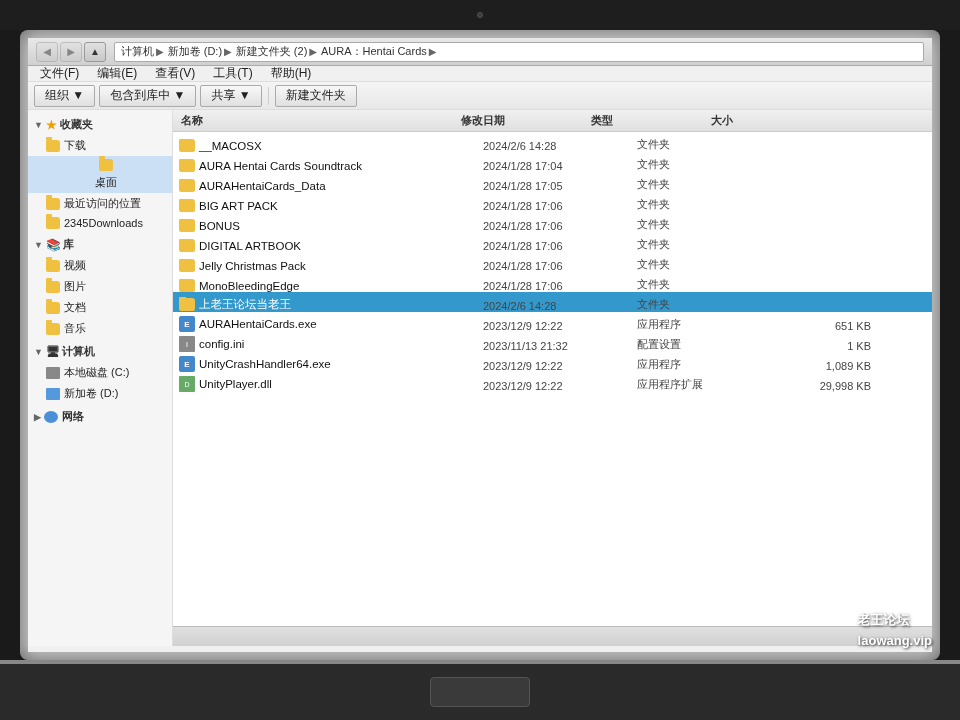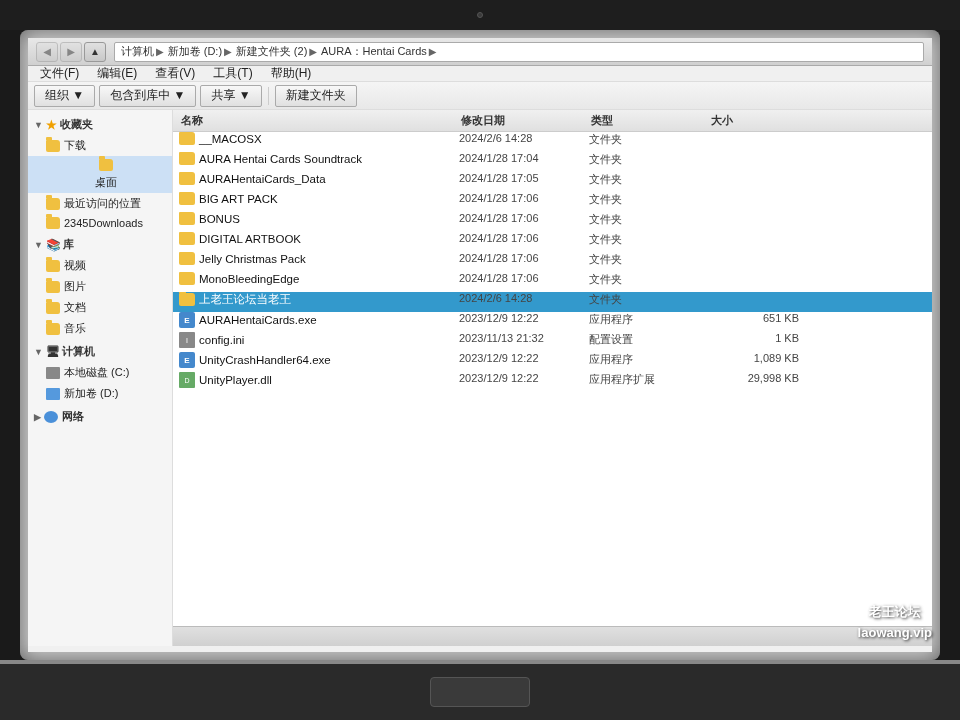--- a/index.html
+++ b/index.html
@@ -273,26 +273,27 @@
       overflow-y: auto;
       overflow-x: hidden;
     }
 
     .file-list-inner {
       padding: 0;
     }
 
     .file-row {
       display: flex;
-      align-items: flex-start;
+      align-items: flex-end;
       height: 20px;
       padding: 0 6px;
       cursor: pointer;
       font-size: 11.5px;
       color: #111;
+      gap: 24px;
     }
 
     .file-row.selected {
       background: #3399cc;
       color: white;
     }
 
     .file-row.selected .file-icon-folder {
       
     }
@@ -375,27 +376,27 @@
     .content-area {
       flex: 1;
       display: flex;
       flex-direction: column;
       overflow: hidden;
     }
 
     
     .watermark {
       position: absolute;
-      bottom: 76px;
+      bottom: 68px;
       right: 28px;
       color: white;
       font-size: 13px;
       font-weight: bold;
       text-shadow: 1px 1px 3px rgba(0,0,0,0.8);
-      text-align: center;
+      text-align: left;
       line-height: 1.6;
     }
 
     
     .laptop-bottom {
       position: absolute;
       bottom: 0;
       left: 0;
       right: 0;
       height: 60px;

